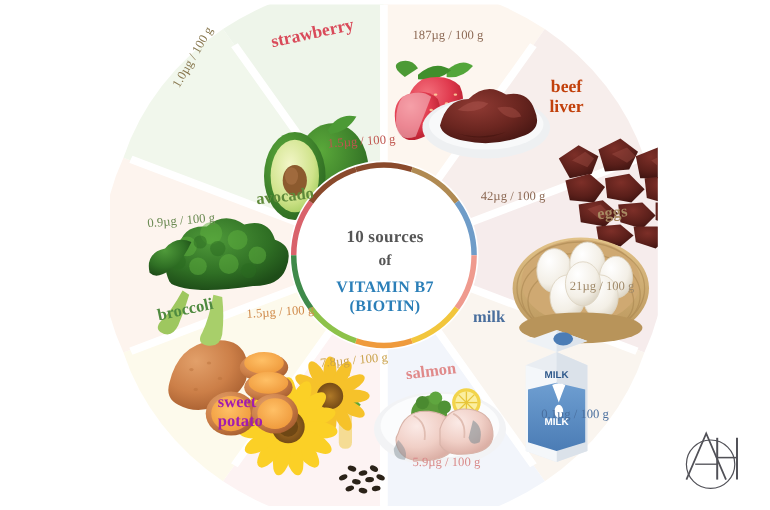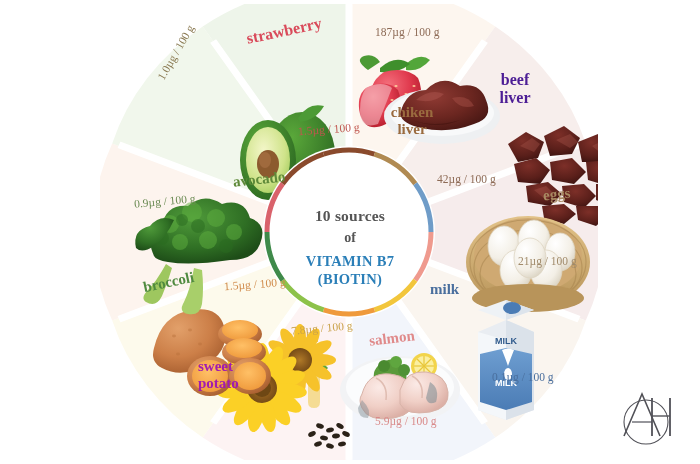--- a/index.html
+++ b/index.html
@@ -462,24 +462,23 @@
     <div class="ct-line3">VITAMIN B7</div>
     <div class="ct-line4">(BIOTIN)</div>
   </div>
 
   <div class="lbl name" style="left:233px; top:171px; color:#5f8a3a; transform:rotate(-6deg);">avocado</div>
   <div class="lbl amt" style="left:155px; top:76px; color:#8a7a52; transform:rotate(-60deg); transform-origin:left top;">1.0µg / 100 g</div>
 
   <div class="lbl name" style="left:246px; top:22px; color:#d94a5a; transform:rotate(-12deg); font-size:16px;">strawberry</div>
   <div class="lbl amt" style="left:298px; top:123px; color:#c0564f; transform:rotate(-4deg);">1.5µg / 100 g</div>
 
-  <div class="lbl name" style="left:382px; top:104px; color:#9a6b3f; width:60px; white-space:normal; line-height:1.12; text-align:center;">chiken liver</div>
   <div class="lbl amt" style="left:375px; top:26px; color:#8d6a55;">187µg / 100 g</div>
 
-  <div class="lbl name" style="left:484px; top:71px; color:#4c1d95; width:62px; white-space:normal; line-height:1.12; text-align:center; font-size:16px;">beef liver</div>
+  <div class="lbl name" style="left:484px; top:71px; color:#c2410c; width:62px; white-space:normal; line-height:1.12; text-align:center; font-size:16px;">beef liver</div>
   <div class="lbl amt" style="left:437px; top:173px; color:#8d6a55;">42µg / 100 g</div>
 
   <div class="lbl name" style="left:543px; top:186px; color:#a88a62; transform:rotate(-6deg);">eggs</div>
   <div class="lbl amt" style="left:518px; top:255px; color:#a08a6a;">21µg / 100 g</div>
 
   <div class="lbl name" style="left:430px; top:281px; color:#4a6f9e;">milk</div>
   <div class="lbl amt" style="left:468px; top:371px; color:#4a6f9e;padding-left:24px;">0.1µg / 100 g</div>
 
   <div class="lbl name" style="left:369px; top:330px; color:#e08a8a; transform:rotate(-7deg);">salmon</div>
   <div class="lbl amt" style="left:375px; top:415px; color:#d98a8a;">5.9µg / 100 g</div>

